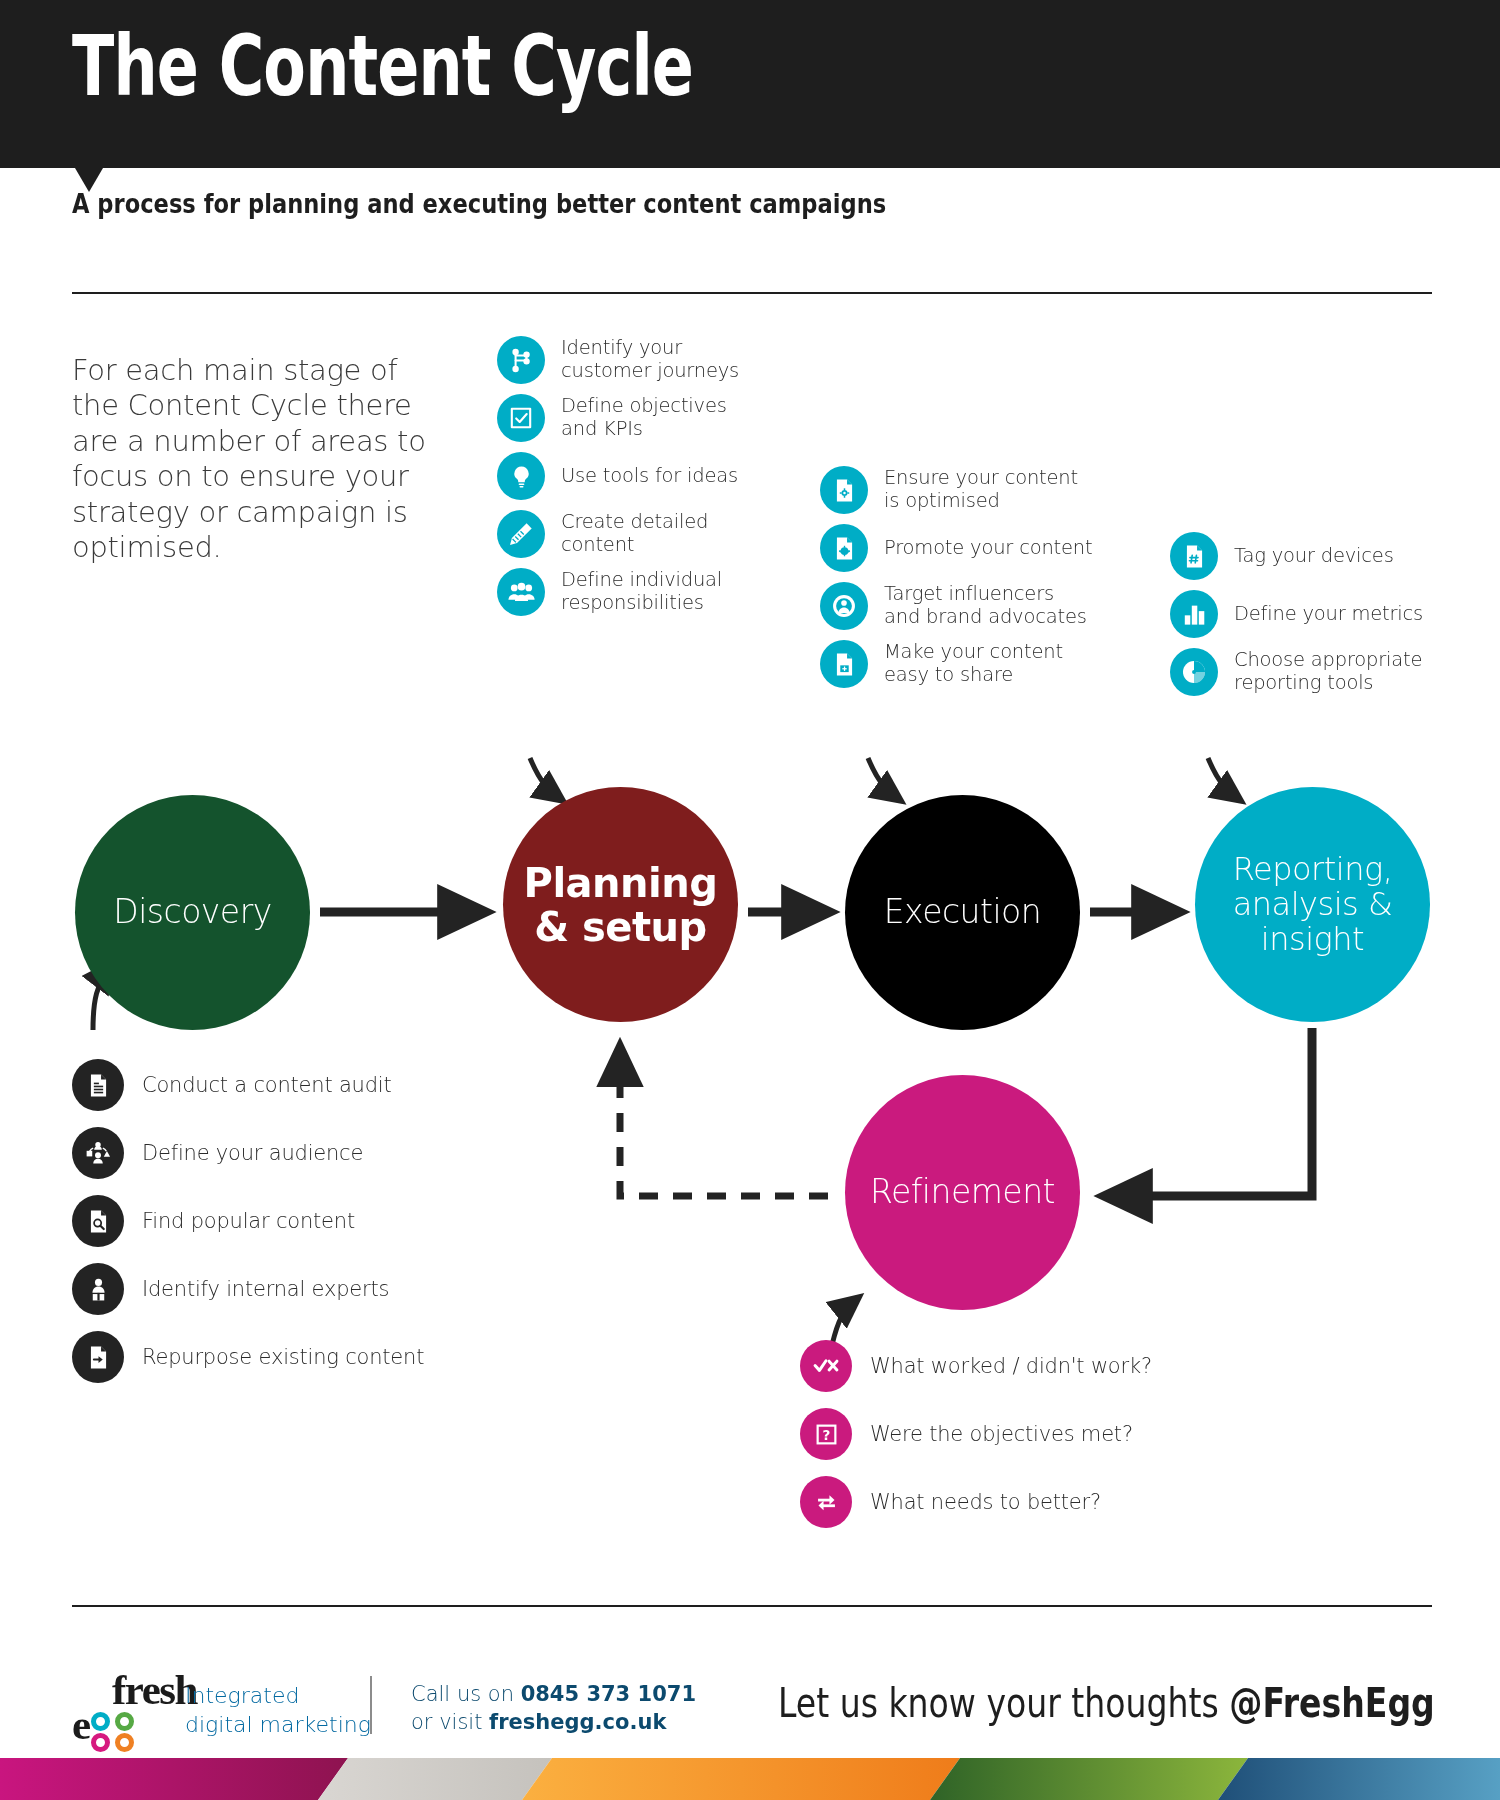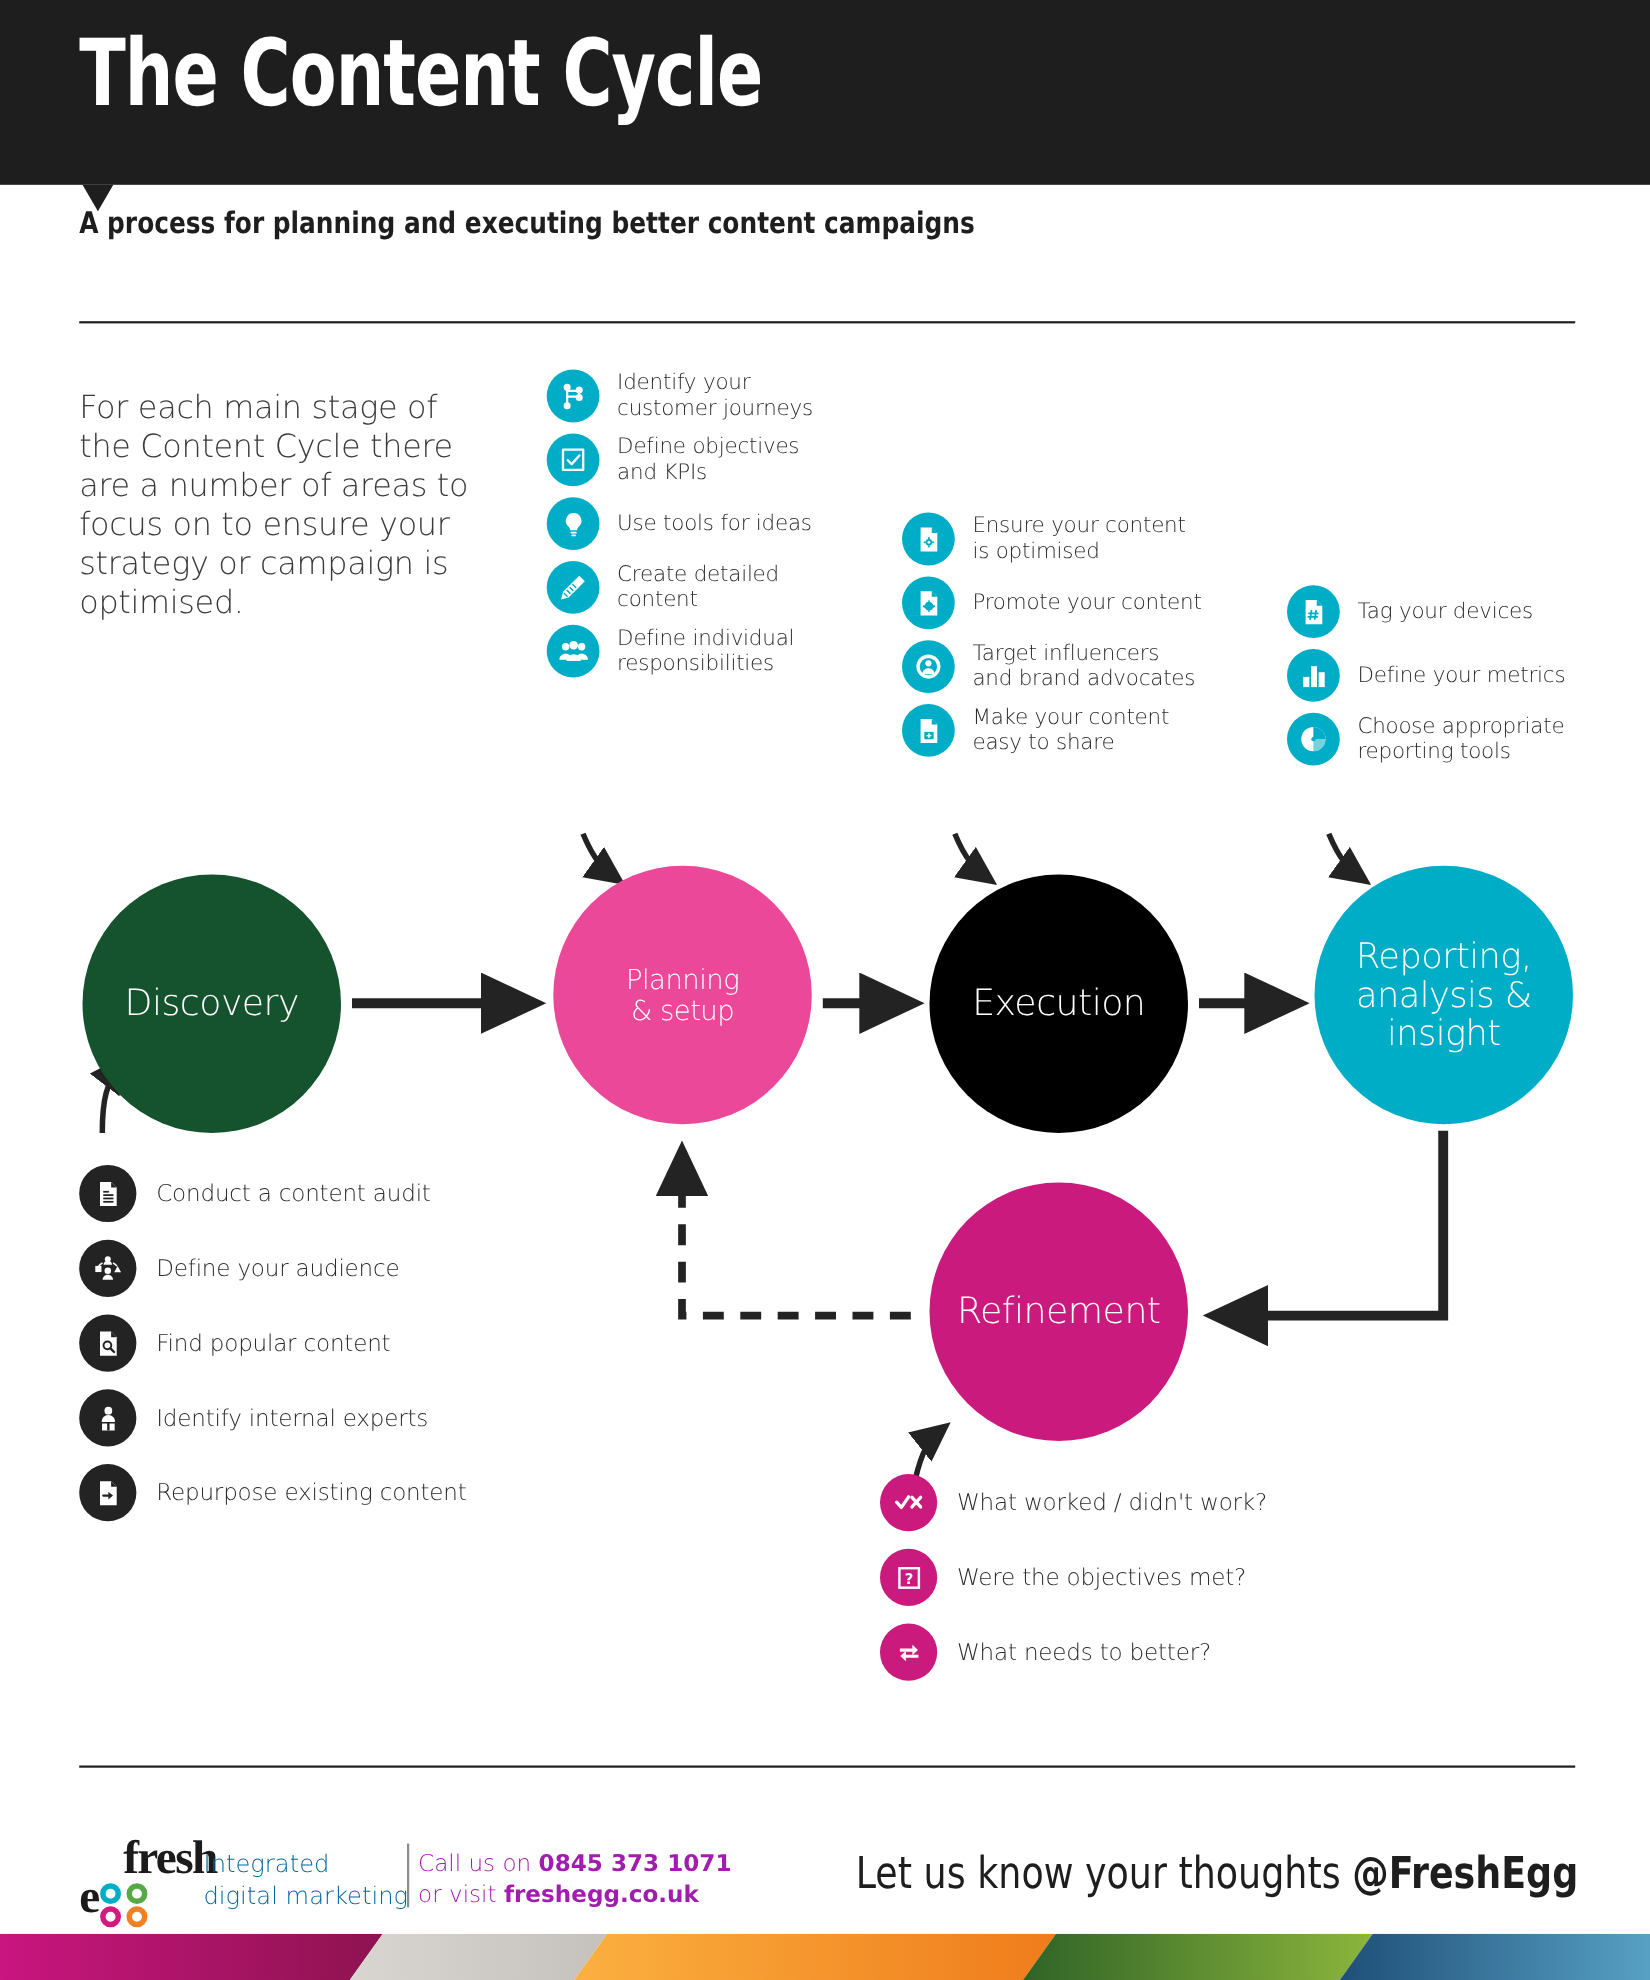--- a/index.html
+++ b/index.html
@@ -109,21 +109,21 @@
     line-height:1.1;
     letter-spacing:-0.5px;
     white-space:pre-line;
   }
   #circle-discovery {
     left:75px; top:795px; width:235px; height:235px;
     background:#14532d; font-size:33px;
   }
   #circle-planning {
     left:503px; top:787px; width:235px; height:235px;
-    background:#ec4899; font-size:25px;
+    background:#7f1d1d; font-size:40px;font-weight:bold;
   }
   #circle-execution {
     left:845px; top:795px; width:235px; height:235px;
     background:#000000; font-size:33px;
   }
   #circle-reporting {
     left:1195px; top:787px; width:235px; height:235px;
     background:#00adc6; font-size:32px;
   }
   #circle-refinement {
@@ -161,22 +161,22 @@
   .footer-tag {
     position:absolute; left:185px; top:1682px;
     font-size:22px; line-height:1.3; color:#0369a1; font-weight:300;
     font-family:"DejaVu Sans","Liberation Sans", sans-serif;
     white-space:pre-line;
   }
   .footer-divider {
     position:absolute; left:370px; top:1676px; width:2px; height:58px; background:#8c8c8c;
   }
   .footer-contact {
-    position:absolute; left:380px; top:1680px;
-    font-size:21px; line-height:1.35; color:#a21caf; font-weight:300;
+    position:absolute; left:411px; top:1680px;
+    font-size:21px; line-height:1.35; color:#0c4a6e; font-weight:300;
     font-family:"DejaVu Sans","Liberation Sans", sans-serif;
   }
   .footer-contact b { font-weight:bold; }
   .footer-cta {
     position:absolute; left:778px; top:1680px;
     font-family:"Liberation Sans Narrow","DejaVu Sans Condensed","Liberation Sans", sans-serif;
     font-size:40px; color:#1e1e1e; font-weight:300;
     transform:scaleX(0.92); transform-origin:left center;
     white-space:nowrap;
   }

